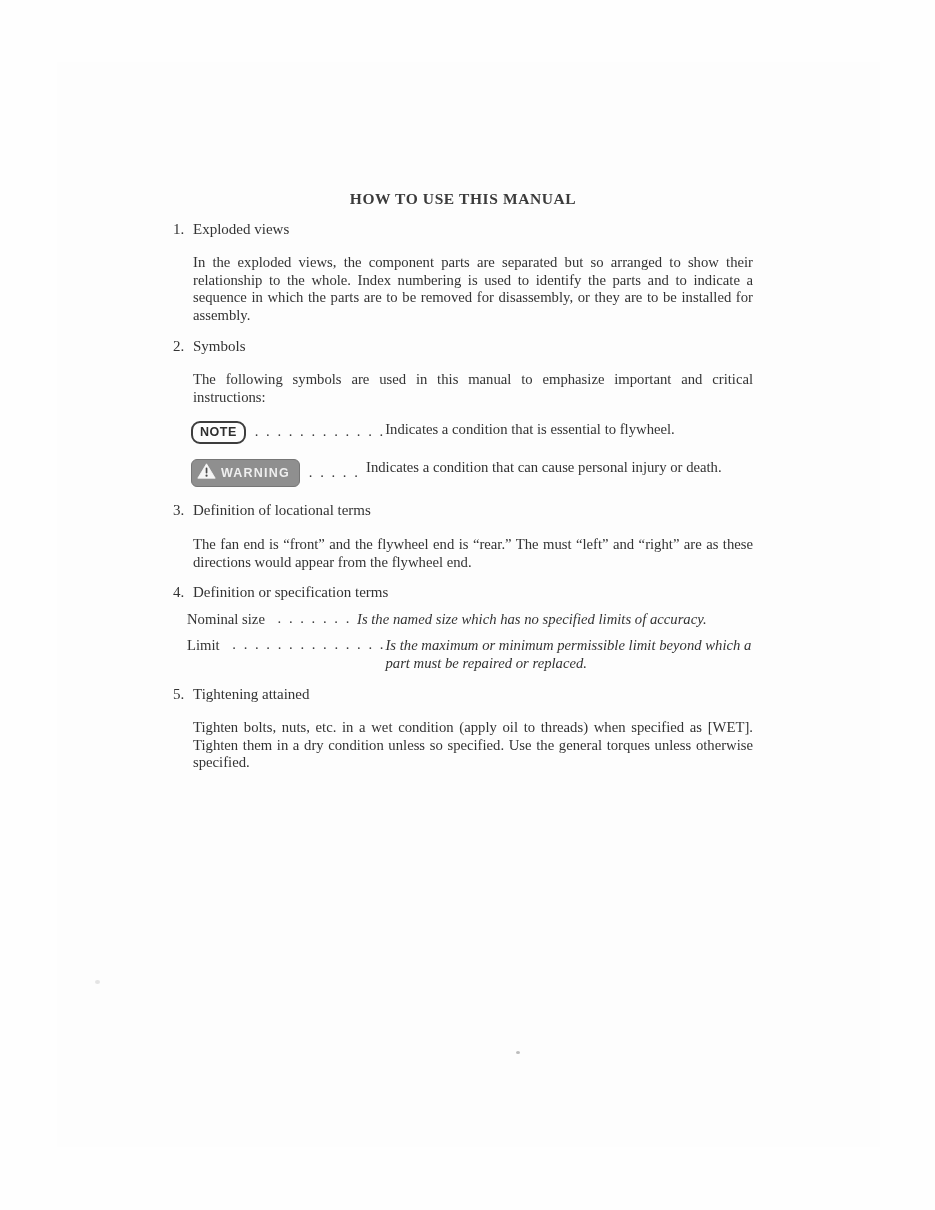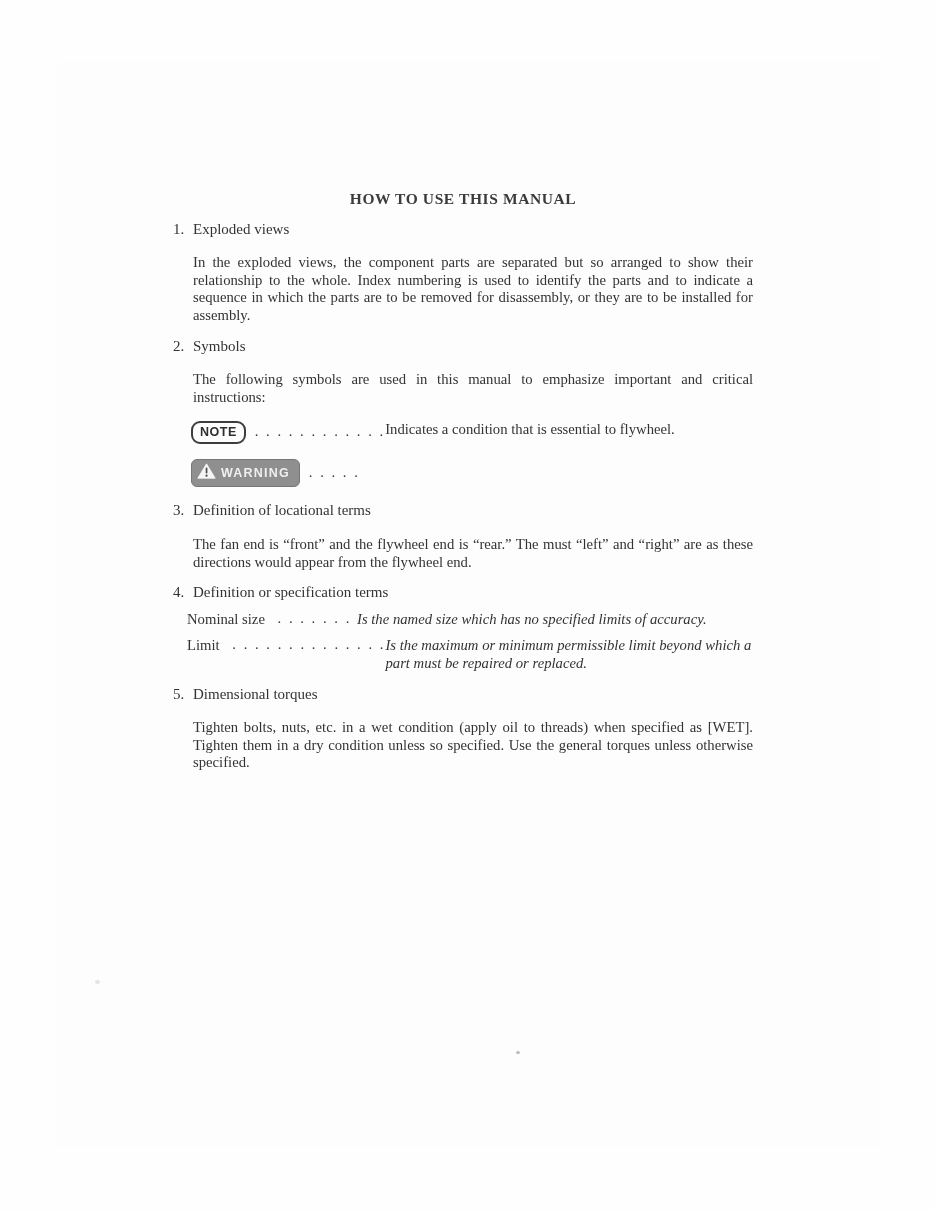--- a/index.html
+++ b/index.html
@@ -178,20 +178,21 @@
               <svg width="19" height="16" viewBox="0 0 19 16">
                 <path d="M9.5 0.8 L18.2 15.2 L0.8 15.2 Z" fill="#f5f5f5" stroke="#fafafa" stroke-width="0.8" stroke-linejoin="round"></path>
                 <rect x="8.7" y="4.6" width="1.7" height="6" rx="0.8" fill="#4a4a4a"></rect>
                 <circle cx="9.55" cy="12.7" r="1.1" fill="#4a4a4a"></circle>
               </svg>
             </span>
             <span>WARNING</span>
           </span>
           <span class="dots">. . . . .</span>
         </span>
+        <span class="sym-desc">Indicates a condition that can cause personal injury or death.</span>
       </div>
 
     </div>
   </div>
 
   <div class="section">
     <div class="section-heading">
       <span class="num">3.</span>
       <span>Definition of locational terms</span>
     </div>
@@ -222,21 +223,21 @@
         </span>
         <span class="term-desc">Is the maximum or minimum permissible limit beyond which a part must be repaired or replaced.</span>
       </div>
 
     </div>
   </div>
 
   <div class="section">
     <div class="section-heading">
       <span class="num">5.</span>
-      <span>Dimensional torques</span>
+      <span>Tightening attained</span>
     </div>
     <p class="section-body">Tighten bolts, nuts, etc. in a wet condition (apply oil to threads) when specified as [WET].  Tighten them in a dry condition unless so specified.  Use the general torques unless otherwise specified.</p>
   </div>
 
 </div>
 
 <div class="speck speck-1"></div>
 <div class="speck speck-2"></div>
 
 </body></html>

